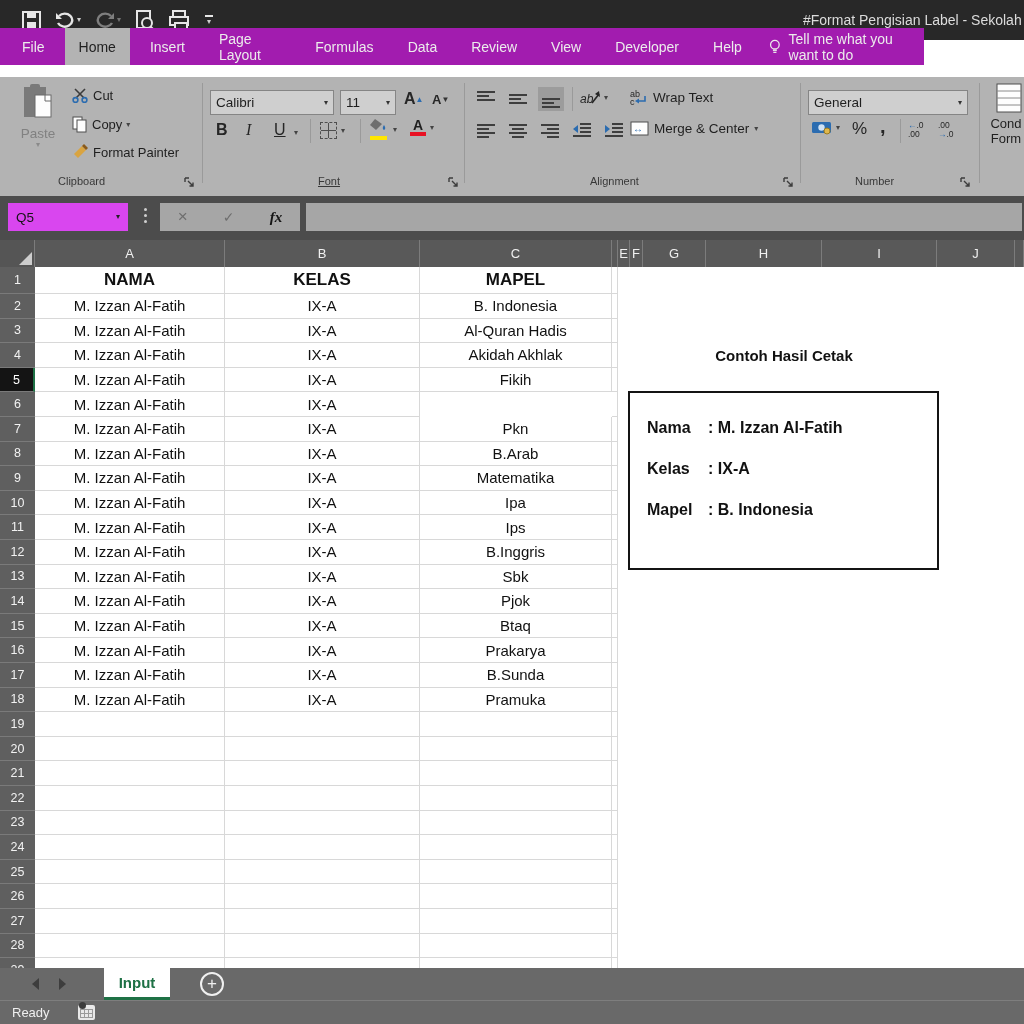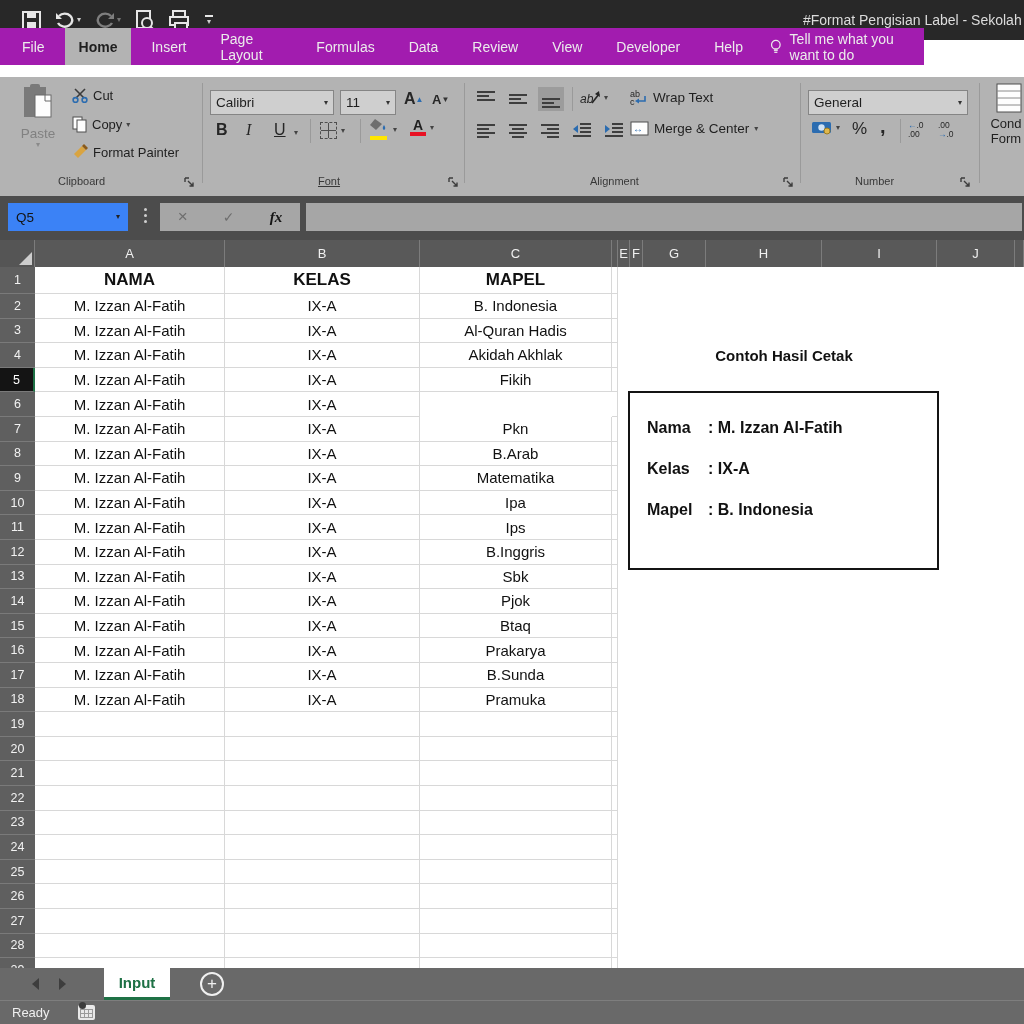--- a/index.html
+++ b/index.html
@@ -16,21 +16,21 @@
   .caret { font-size:8px; color:#cfcfcf; line-height:1; }
   .disabled { opacity:.45; }
   #title-text { position:absolute; left:803px; top:0; height:40px; line-height:40px;
     color:#dcdcdc; font-size:14px; white-space:nowrap; overflow:hidden; width:221px; }
 
   
   #tabrow { position:absolute; left:0; top:28px; width:924px; height:37px;
     background:#a21caf; display:flex; align-items:stretch; }
   .rtab { color:#ececec; font-size:14px; display:flex; align-items:center;
     padding:0 14px; margin:0 3px; }
-  .rtab.active { background:#b3b3b3; color:#1f1f1f;font-weight:bold; }
+  .rtab.active { background:#b3b3b3; color:#1f1f1f; }
   #tellme { display:flex; align-items:center; gap:8px; color:#ececec;
     font-size:14px; margin-left:10px; }
 
   
   #ribbon { position:absolute; left:0; top:77px; width:1024px; height:119px;
     background:#b3b3b3; color:#1f1f1f; font-size:13px; }
   .vdiv { position:absolute; top:6px; height:100px; width:1px; background:#9a9a9a; }
   .grouplabel { position:absolute; top:98px; font-size:11px; color:#383838; }
   .launcher { position:absolute; top:99px; width:12px; height:12px; }
   .btnrow { display:flex; align-items:center; gap:4px; }
@@ -39,21 +39,21 @@
   .combo .caret { margin-left:auto; color:#333; }
   .iconbtn { display:flex; align-items:center; justify-content:center; color:#262626; }
   .pressed { background:#9c9c9c; }
   .alines { display:flex; flex-direction:column; gap:2px; }
   .alines i { display:block; height:2px; background:#3e3e3e; }
   .bluetxt { color:#2b6cb0; }
   .ribbon-textbtn { display:flex; align-items:center; gap:5px; font-size:13.5px; color:#1f1f1f; }
 
   
   #fbar { position:absolute; left:0; top:196px; width:1024px; height:44px; background:#4c4c4c; }
-  #namebox { position:absolute; left:8px; top:7px; width:120px; height:28px; background:#3b82f6;
+  #namebox { position:absolute; left:8px; top:7px; width:120px; height:28px; background:#d946ef;
     display:flex; align-items:center; padding:0 8px; font-size:13.5px; color:#141414; }
   #fbar-dots { position:absolute; left:144px; top:12px; display:flex; flex-direction:column; gap:3px; }
   #fbar-dots i { width:3px; height:3px; background:#cfcfcf; border-radius:50%; }
   #fxbox { position:absolute; left:160px; top:7px; width:140px; height:28px; background:#a6a6a6;
     display:flex; align-items:center; justify-content:space-around; }
   #formula-input { position:absolute; left:306px; top:7px; width:716px; height:28px; background:#a6a6a6;
     font-size:13px; color:#141414; padding:4px 6px; }
 
   
   #colheads { position:absolute; left:0; top:240px; width:1024px; height:27px;

